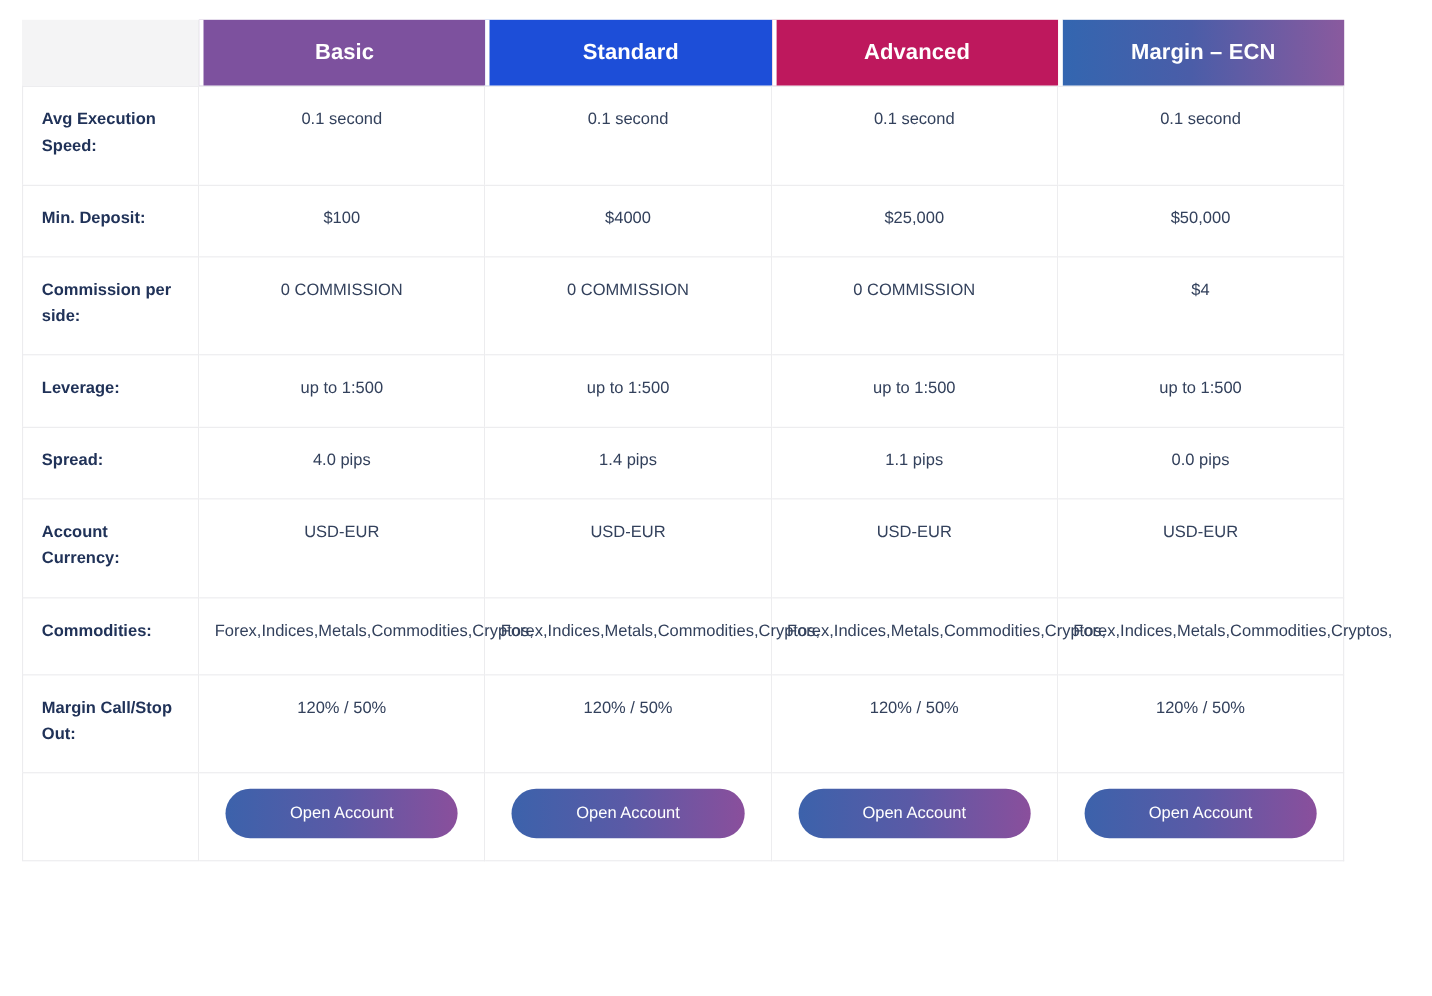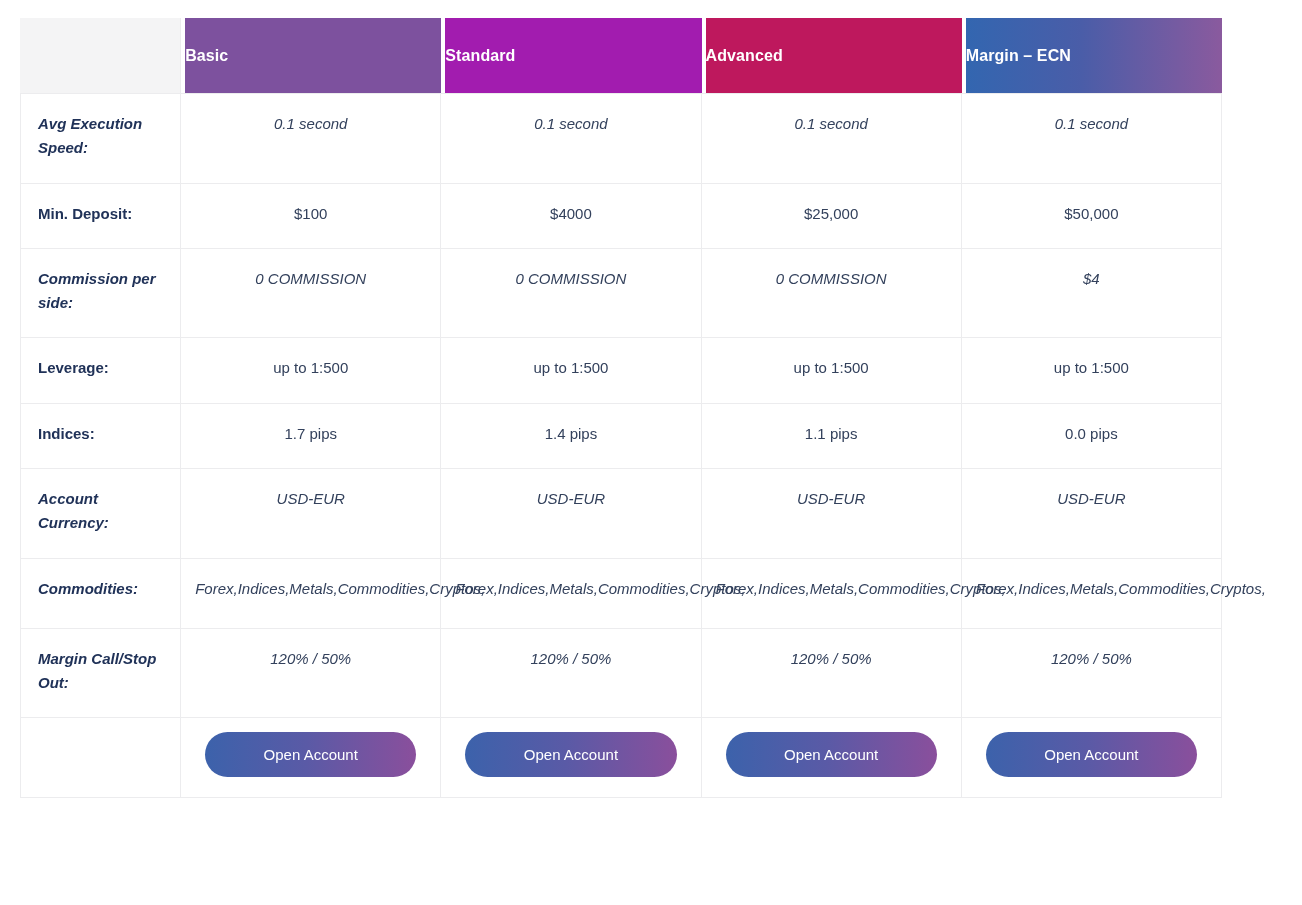--- a/index.html
+++ b/index.html
@@ -30,38 +30,38 @@
     border-spacing: 0;
     table-layout: fixed;
   }
 
   col.c-label { width: 161px; }
   col.c-plan  { width: 260px; }
 
   
   thead th {
     padding: 0;
-    height: 75px;
+    height: 60px;
     vertical-align: middle;
-    text-align: left;
-    font-size: 16px;
+    text-align: center;
+    font-size: 20px;
     font-weight: bold;
     color: #ffffff;
     letter-spacing: 0.1px;
     border: 0;
   }
   th.corner {
     background: #f4f4f5;
     border-right: 1px solid #ececee;
   }
   th.plan {
     border-left: 4px solid #ffffff;
   }
   th.plan-basic    { background: #7d519e; }
-  th.plan-standard { background: #a21caf; }
+  th.plan-standard { background: #1d4ed8; }
   th.plan-advanced { background: #be185d; }
   th.plan-premium  {
     background: linear-gradient(90deg, #3366b0 0%, #4a5da8 45%, #8a5a9e 100%);
   }
 
   
   tbody td {
     background: #ffffff;
     border-top: 1px solid #ececee;
     border-right: 1px solid #ececee;
@@ -83,21 +83,21 @@
     text-align: left;
     font-weight: bold;
     color: #203258;
     padding-left: 17px;
     padding-right: 8px;
     border-left: 1px solid #ececee;
   }
   td.val { }
 
   
-  tr.r-h1 td { height: 70px; font-style: italic; }
+  tr.r-h1 td { height: 70px; }
   tr.r-h2 td { height: 58px; }
 
   
   tr.cta td {
     padding: 14px 24px 20px 24px;
     vertical-align: middle;
     height: 74px;
   }
   .btn {
     display: block;
@@ -171,22 +171,22 @@
         <td class="rowlabel">Leverage:</td>
         <td class="val">up to 1:500</td>
         <td class="val">up to 1:500</td>
         <td class="val">up to 1:500</td>
         <td class="val">up to 1:500</td>
       </tr>
 
 
 
       <tr class="r-h2">
-        <td class="rowlabel">Indices:</td>
-        <td class="val">1.7 pips</td>
+        <td class="rowlabel">Spread:</td>
+        <td class="val">4.0 pips</td>
         <td class="val">1.4 pips</td>
         <td class="val">1.1 pips</td>
         <td class="val">0.0 pips</td>
       </tr>
 
       <tr class="r-h1">
         <td class="rowlabel">Account Currency:</td>
         <td class="val">USD-EUR</td>
         <td class="val">USD-EUR</td>
         <td class="val">USD-EUR</td>

